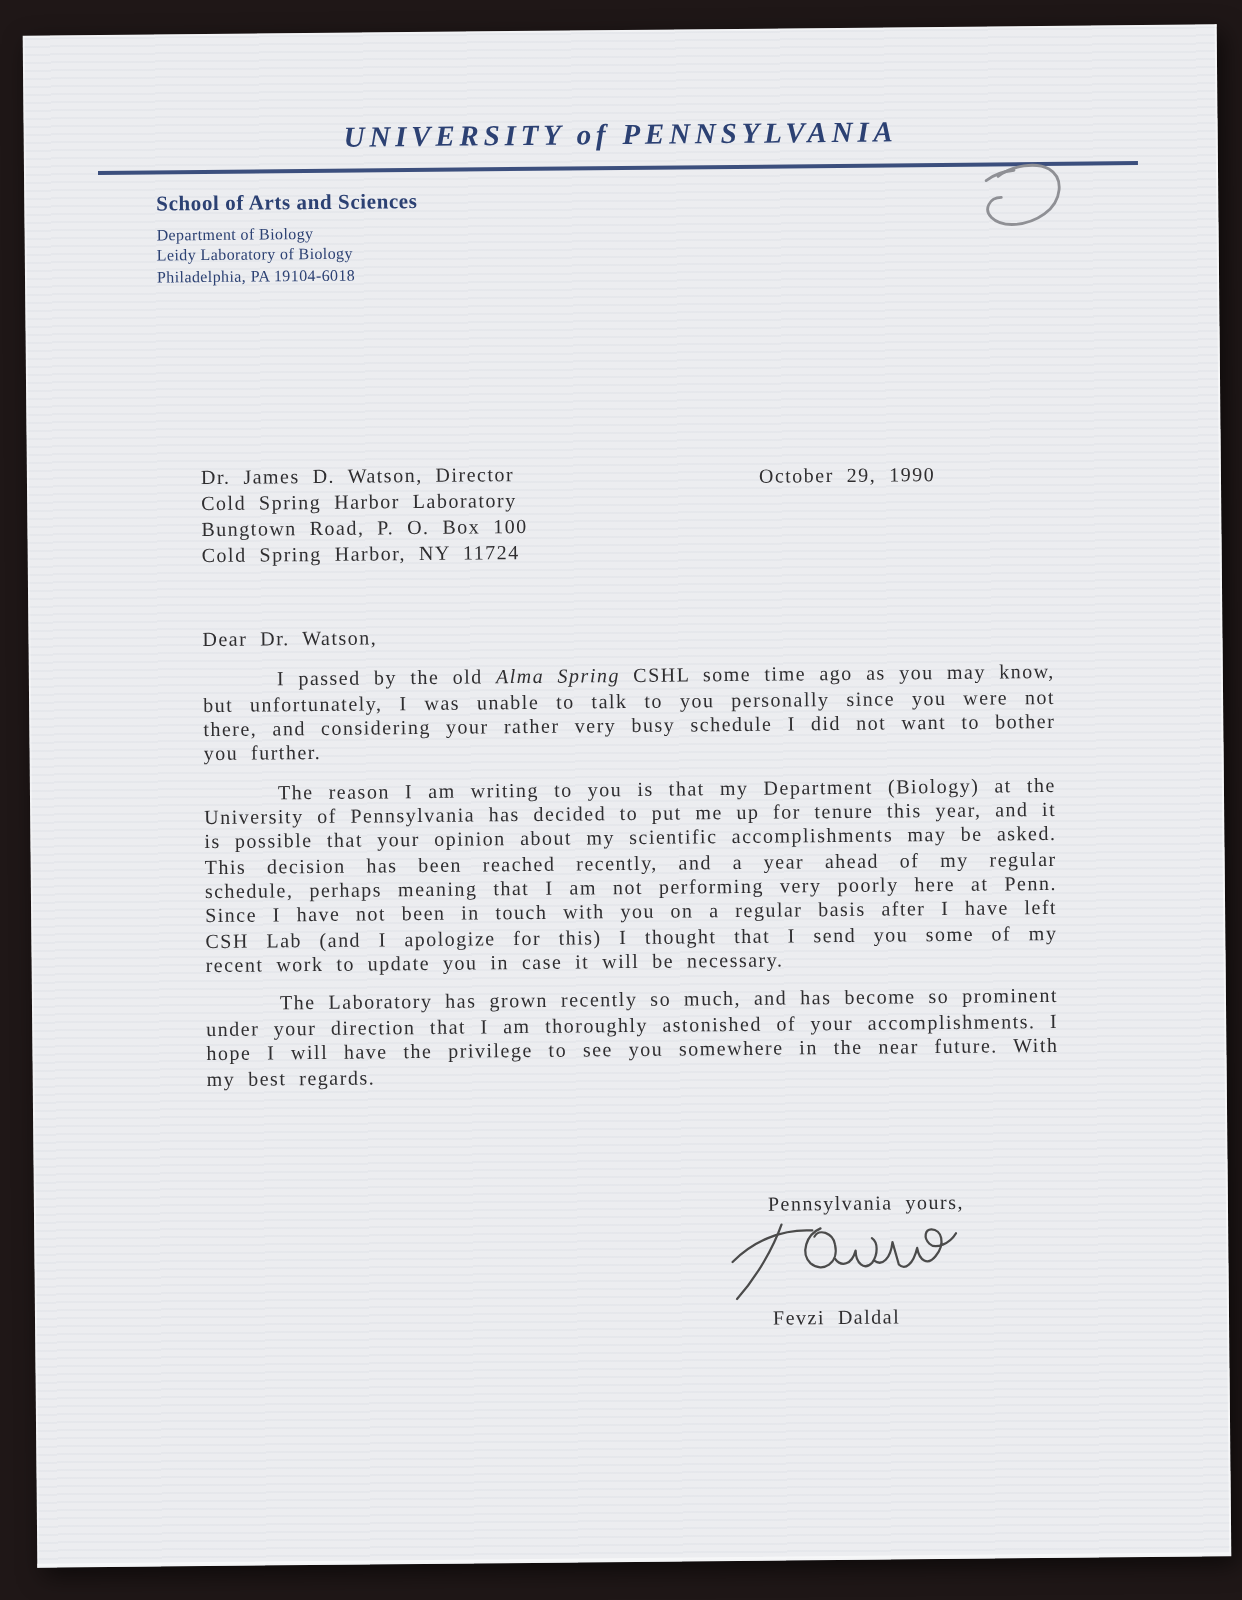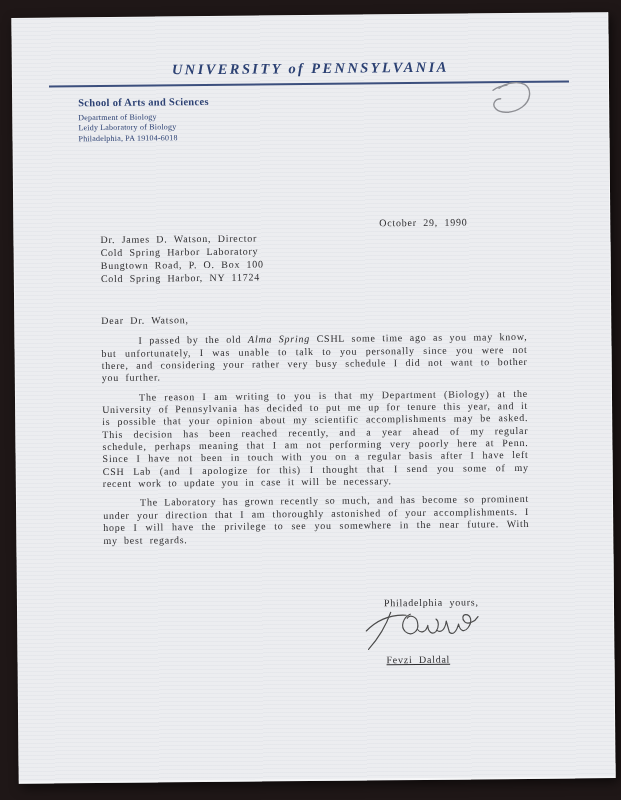--- a/index.html
+++ b/index.html
@@ -23,28 +23,28 @@
   .school{
     position:absolute;left:66px;top:80px;font-size:10.5px;font-weight:600;
     letter-spacing:0.3px;color:var(--accent,#2c4173);
   }
   .dept{
     position:absolute;left:66px;top:96px;font-size:8px;line-height:10.4px;
     letter-spacing:0.2px;color:var(--accent,#2c4173);
   }
   .d-mark{position:absolute;left:476px;top:66px;width:52px;height:42px;}
   .typewritten{color:var(--ink,#2f2e30);font-size:10px;letter-spacing:0.75px;word-spacing:3.2px;}
-  .date-line{position:absolute;left:366px;top:203px;white-space:nowrap;font-family:Liberation Serif, serif;}
+  .date-line{position:absolute;left:366px;top:219px;white-space:nowrap;font-family:Liberation Serif, serif;}
   .recipient{position:absolute;left:87px;top:217px;line-height:12.9px;white-space:nowrap;}
   .body-block{position:absolute;left:87px;top:298px;width:426px;line-height:12.35px;text-align:justify;}
   .body-block p{margin:0 0 7px 0;text-indent:37px;}
   .body-block p.salutation{text-indent:0;margin-bottom:8px;}
   .closing{position:absolute;left:367px;top:583px;white-space:nowrap;}
   .signature{position:absolute;left:347px;top:592px;width:118px;height:48px;}
-  .signer{position:absolute;left:369px;top:640px;white-space:nowrap;text-decoration:underline;}
+  .signer{position:absolute;left:369px;top:640px;white-space:nowrap;}
   .stroke{fill:none;stroke-linecap:round;stroke-linejoin:round;}
 </style>
 </head>
 <body>
 
 <div class="photo">
   <div class="paper">
 
     <div class="uni-title">UNIVERSITY of PENNSYLVANIA</div>
     <div class="rule"></div>
@@ -70,21 +70,21 @@
       <div>Cold Spring Harbor, NY 11724</div>
     </div>
 
     <div class="typewritten body-block">
       <p class="salutation">Dear Dr. Watson,</p>
       <p><span>I passed by the old </span><i>Alma Spring</i><span> CSHL some time ago as you may know, but unfortunately, I was unable to talk to you personally since you were not there, and considering your rather very busy schedule I did not want to bother you further.</span></p>
       <p>The reason I am writing to you is that my Department (Biology) at the University of Pennsylvania has decided to put me up for tenure this year, and it is possible that your opinion about my scientific accomplishments may be asked.  This decision has been reached recently, and a year ahead of my regular schedule, perhaps meaning that I am not performing very poorly here at Penn.  Since I have not been in touch with you on a regular basis after I have left CSH Lab (and I apologize for this) I thought that I send you some of my recent work to update you in case it will be necessary.</p>
       <p>The Laboratory has grown recently so much, and has become so prominent under your direction that I am thoroughly astonished of your accomplishments.  I hope I will have the privilege to see you somewhere in the near future.  With my best regards.</p>
     </div>
 
-    <div class="typewritten closing">Philadelphia yours,</div>
+    <div class="typewritten closing">Pennsylvania yours,</div>
 
     <svg class="signature" viewBox="0 0 115 45" aria-label="signature of Fevzi Daldal">
       <path class="stroke" stroke="var(--signature-ink,#4b4b4b)" stroke-width="1.1" d="M2,23 C12,13 26,7 41,8"></path>
       <path class="stroke" stroke="var(--signature-ink,#4b4b4b)" stroke-width="1.1" d="M26,5 C22,16 14,30 4,41"></path>
       <path class="stroke" stroke="var(--signature-ink,#4b4b4b)" stroke-width="1.1" d="M45,7 C38,10 35,19 40,24 C46,29 54,24 52,15 C51,9 44,7 42,11"></path>
       <path class="stroke" stroke="var(--signature-ink,#4b4b4b)" stroke-width="1.1" d="M52,22 C55,26 60,25 62,18 C62,24 66,28 70,24 C73,20 73,14 70,12"></path>
       <path class="stroke" stroke="var(--signature-ink,#4b4b4b)" stroke-width="1.1" d="M71,23 C75,26 79,22 80,14 L83,25 C86,28 90,25 92,17 C93,23 97,26 101,21 C106,15 104,8 99,8 C96,8 95,12 98,15 C101,18 108,15 111,10"></path>
     </svg>
 
     <div class="typewritten signer">Fevzi Daldal</div>

